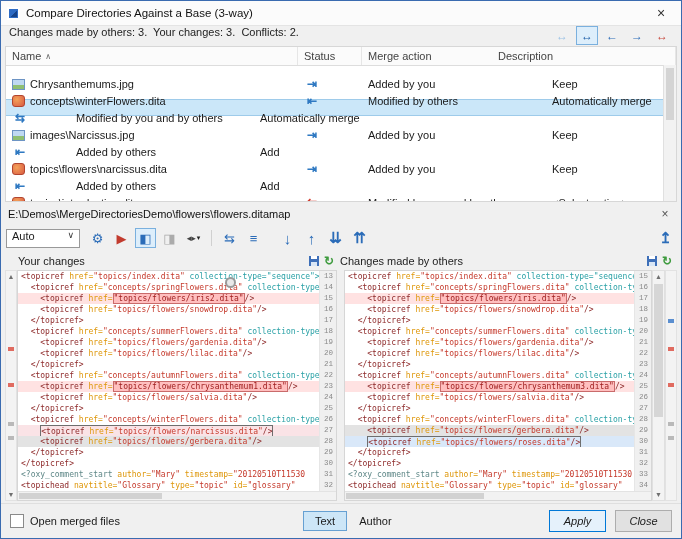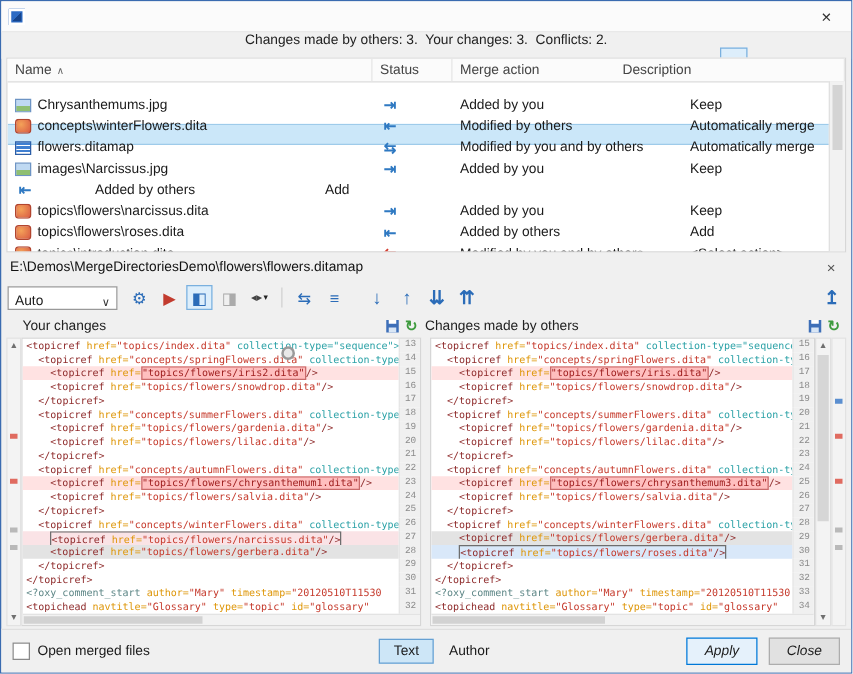--- a/index.html
+++ b/index.html
@@ -4,21 +4,21 @@
 <style>
   html,body{margin:0;padding:0;background:#fff;}
   .window{position:relative;width:682px;height:539px;box-sizing:border-box;border:1px solid #3A6BB0;
     background:#F0F0F0;font-family:"Liberation Sans",sans-serif;font-size:11px;color:#1A1A1A;overflow:hidden;}
   
   .titlebar{height:24px;background:#FBFBFB;border-bottom:1px solid #E4E4E4;display:flex;align-items:center;padding:0 6px;}
   .app-icon{width:13px;height:13px;margin-right:6px;background:linear-gradient(135deg,#2D6BC4 50%,#16448C 50%);box-shadow:inset 0 0 0 2px #fff, inset 0 0 0 3px #2D6BC4;}
   .title{font-size:11.5px;color:#111;}
   .close{margin-left:auto;width:28px;text-align:center;font-size:14px;color:#333;cursor:default;}
   
-  .infobar{height:21px;display:flex;align-items:center;padding:0 8px;background:#F0F0F0;flex-direction:column;}
+  .infobar{height:21px;display:flex;align-items:flex-start;padding:0 8px;background:#F0F0F0;}
   .summary{white-space:pre;color:#222;}
   .navics{margin-left:auto;display:flex;gap:3px;align-items:center;}
   .nav-ic{width:20px;height:17px;display:flex;align-items:center;justify-content:center;font-size:12px;font-weight:bold;border:1px solid transparent;}
   .nav-ic.light{color:#9DC3E6;}
   .nav-ic.selected{color:#1F5FA8;background:#DDEEFB;border-color:#7AB0DE;}
   .nav-ic.blue{color:#2B6CB8;}
   .nav-ic.red{color:#C84A3F;}
   
   .tablewrap{position:absolute;top:45px;left:4px;right:4px;height:156px;background:#fff;border:1px solid #D7D7D7;box-sizing:border-box;}
   .thead{display:flex;height:18px;background:#FBFBFB;border-bottom:1px solid #DDD;color:#444;align-items:center;}
@@ -43,21 +43,21 @@
   .st{font-size:12px;font-weight:bold;width:16px;text-align:center;}
   .st-you,.st-others,.st-both{color:#2F79C2;}
   .st-conflict{color:#D23B2E;}
   .vscroll{position:absolute;right:0;top:18px;bottom:0;width:12px;background:#F2F2F2;border-left:1px solid #E0E0E0;}
   .vthumb{position:absolute;top:3px;left:2px;right:2px;height:52px;background:#D4D4D4;}
   
   .pathbar{position:absolute;top:204px;left:7px;right:7px;height:17px;display:flex;align-items:center;color:#111;}
   .path-close{margin-left:auto;font-size:12px;color:#555;width:18px;text-align:center;}
   
   .toolbar{position:absolute;top:224px;left:5px;right:5px;height:26px;display:flex;align-items:center;gap:3px;}
-  .combo{width:88px;height:19px;background:#fff;border:1px solid #999;box-sizing:border-box;display:flex;align-items:flex-end;padding:0 5px;margin-right:4px;}
+  .combo{width:74px;height:19px;background:#fff;border:1px solid #999;box-sizing:border-box;display:flex;align-items:flex-start;padding:0 5px;margin-right:4px;}
   .combo .caret{margin-left:auto;font-size:9px;color:#333;}
   .tb-ic{min-width:21px;height:20px;display:flex;align-items:center;justify-content:center;font-size:13px;border:1px solid transparent;box-sizing:border-box;}
   .tb-ic.blue{color:#2B6CB8;}
   .tb-ic.red{color:#C23B2E;}
   .tb-ic.gray{color:#ABABAB;}
   .tb-ic.dark{color:#444;font-size:9px;}
   .tb-ic.sel{background:#DDEEFB;border-color:#7AB0DE;}
   .tb-ic.big{font-size:15px;font-weight:bold;}
   .tb-ic .dd{font-size:7px;margin-left:1px;color:#222;}
   .sep{width:1px;height:16px;background:#D0D0D0;margin:0 4px;}
@@ -116,20 +116,21 @@
   .btn{min-width:57px;height:22px;display:flex;align-items:center;justify-content:center;background:#E1E1E1;border:1px solid #ADADAD;box-sizing:border-box;}
   .btn.primary{background:#E5F1FB;border:1px solid #0078D7;}
 </style>
 </head>
 <body>
 
 <div class="window">
 
   <div class="titlebar">
     <span class="app-icon"></span>
+    <span class="title">Compare Directories Against a Base (3-way)</span>
     <span class="close">×</span>
   </div>
 
   <div class="infobar">
     <span class="summary">Changes made by others: 3.  Your changes: 3.  Conflicts: 2.</span>
     <span class="navics">
       <span class="nav-ic light">↔</span>
       <span class="nav-ic selected">↔</span>
       <span class="nav-ic blue">←</span>
       <span class="nav-ic blue">→</span>
@@ -178,24 +179,20 @@
             <span class="st st-others">⇤</span>
           </div>
           <div class="td td-desc">
             <span>Modified by others</span>
           </div>
           <div class="td td-action">
             <span>Automatically merge</span>
           </div>
         </div>
         <div class="trow sel">
-          <div class="td td-name">
-            <span class="fi map"></span>
-            <span>flowers.ditamap</span>
-          </div>
           <div class="td td-status">
             <span class="st st-both">⇆</span>
           </div>
           <div class="td td-desc">
             <span>Modified by you and by others</span>
           </div>
           <div class="td td-action">
             <span>Automatically merge</span>
           </div>
         </div>
@@ -234,24 +231,20 @@
             <span class="st st-you">⇥</span>
           </div>
           <div class="td td-desc">
             <span>Added by you</span>
           </div>
           <div class="td td-action">
             <span>Keep</span>
           </div>
         </div>
         <div class="trow">
-          <div class="td td-name">
-            <span class="fi dita"></span>
-            <span>topics\flowers\roses.dita</span>
-          </div>
           <div class="td td-status">
             <span class="st st-others">⇤</span>
           </div>
           <div class="td td-desc">
             <span>Added by others</span>
           </div>
           <div class="td td-action">
             <span>Add</span>
           </div>
         </div>

